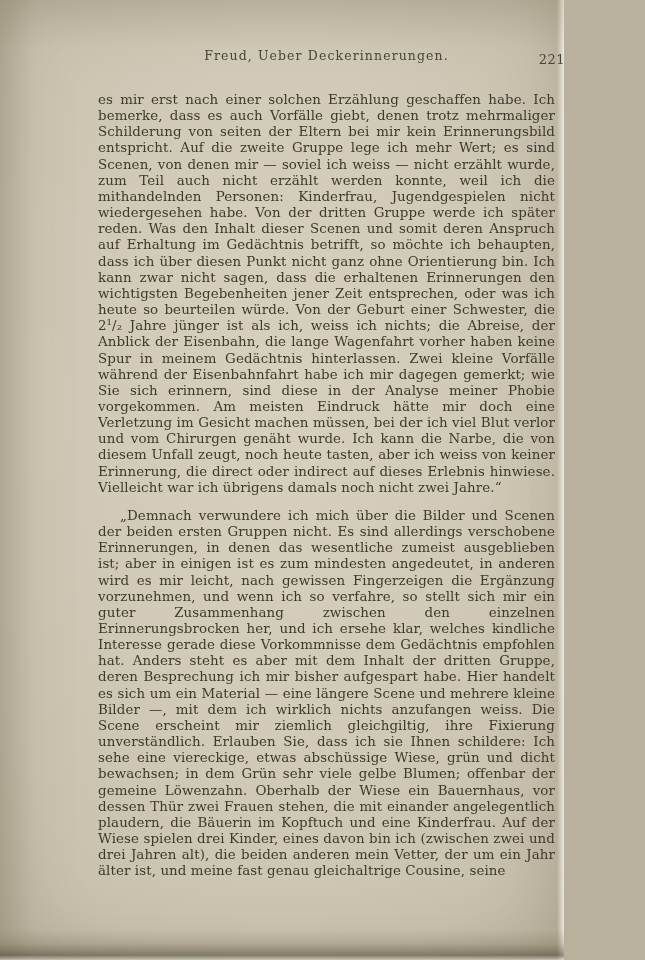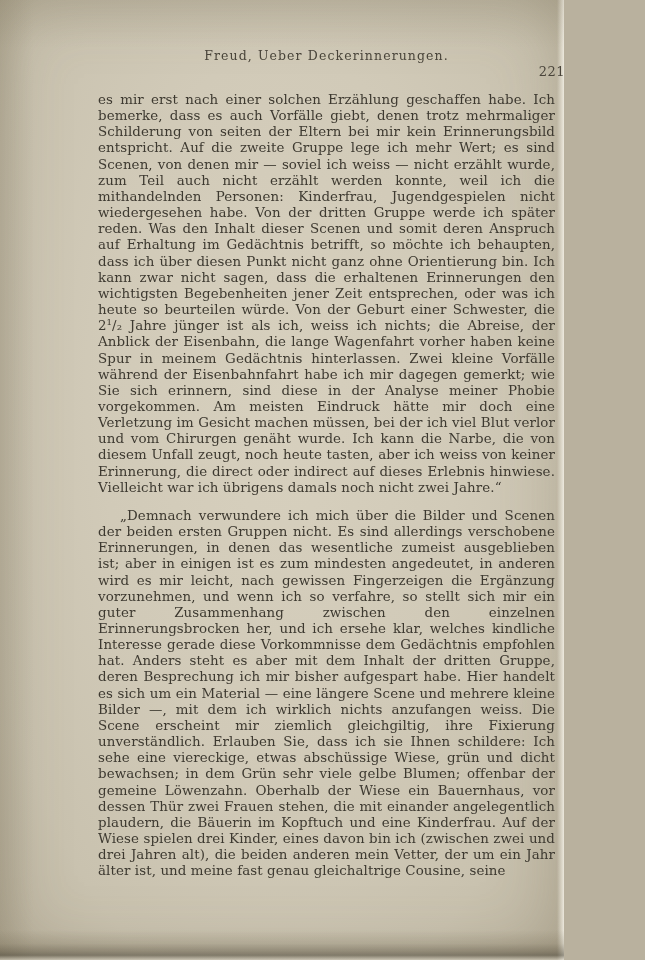--- a/index.html
+++ b/index.html
@@ -59,21 +59,21 @@
     color: #49443a;
     text-align: center;
     letter-spacing: 1.1px;
   }
   .running-title {
     display: inline-block;
   }
   .page-number {
     position: absolute;
     right: 2px;
-    top: 16px;
+    top: 4px;
     letter-spacing: 0.5px;
     font-size: 13px;
   }
   .body-text {
     position: absolute;
     top: 80px;
     left: 86px;
     width: 481px;
     font-size: 13.4px;
     line-height: 16.15px;

